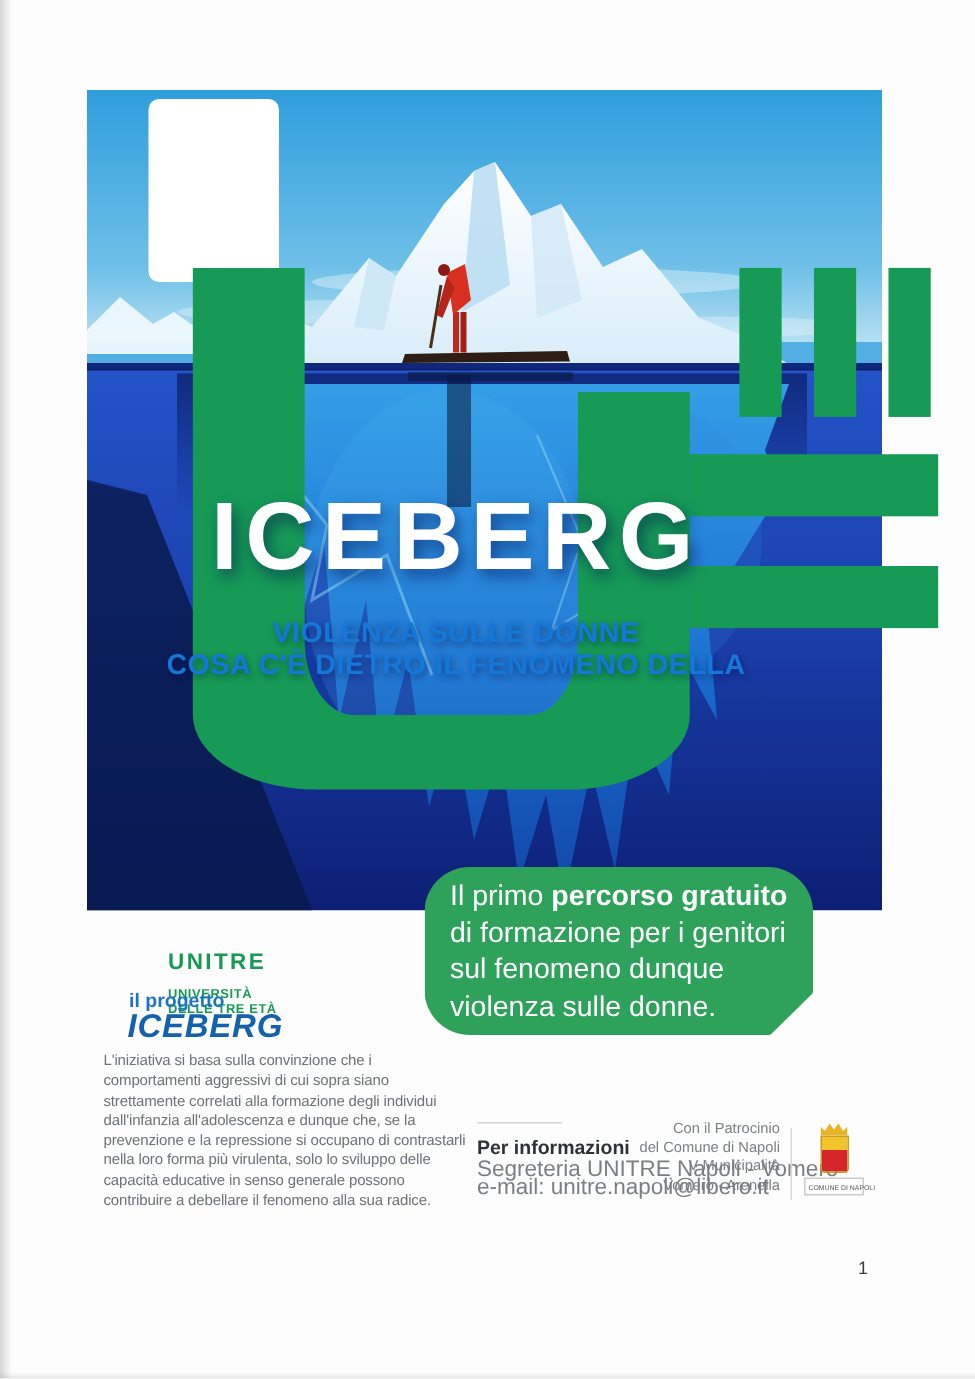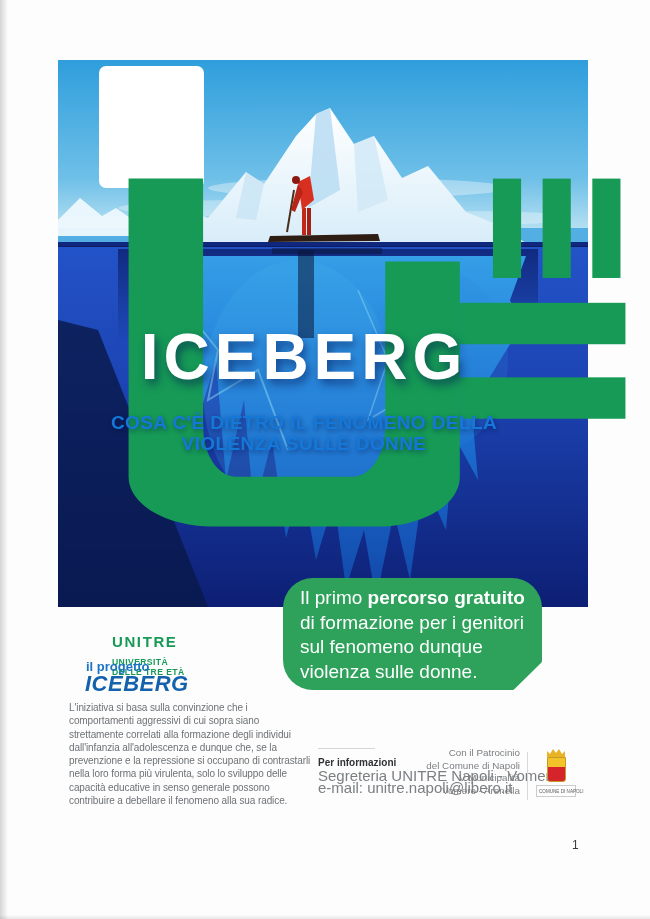--- a/index.html
+++ b/index.html
@@ -8,21 +8,21 @@
   .edge-left{position:absolute;left:0;top:0;width:8px;height:919px;
     background:linear-gradient(90deg,rgba(110,110,110,.28),rgba(255,255,255,0));}
   .edge-bottom{position:absolute;left:0;bottom:0;width:650px;height:4px;
     background:linear-gradient(0deg,rgba(120,120,120,.18),rgba(255,255,255,0));}
 
   
   .photo{position:absolute;left:58px;top:60px;width:530px;height:547px;}
   .photo svg{display:block;width:530px;height:547px;}
 
   
-  .logo-card{position:absolute;left:99px;top:66px;width:105px;height:122px;background:#ffffff;
+  .logo-card{position:absolute;left:99px;top:66px;width:87px;height:122px;background:#ffffff;
     border-radius:7px;box-sizing:border-box;padding:13px 0 0 13px;}
   .logo-mark{display:block;margin:0 0 7px 0;}
   .logo-name{font-size:15px;font-weight:700;letter-spacing:1.6px;color:#169a56;}
   .logo-tag{font-size:8.6px;font-weight:700;letter-spacing:.4px;line-height:10px;color:#169a56;margin-top:7px;}
 
   
   .hero-title{position:absolute;left:39px;top:320px;width:530px;text-align:center;
     font-size:64px;font-weight:700;letter-spacing:5px;color:#ffffff;
     text-shadow:3px 5px 10px rgba(0,15,80,.55);}
   .hero-sub{position:absolute;left:39px;top:412px;width:530px;text-align:center;
@@ -38,21 +38,21 @@
   
   .project-kicker{position:absolute;left:86px;top:659px;font-size:13px;font-weight:700;color:#1b74c4;}
   .project-title{position:absolute;left:85px;top:671px;font-size:22px;font-weight:700;font-style:italic;
     letter-spacing:.5px;color:#1462ae;}
   .project-body{position:absolute;left:69px;top:701px;width:243px;font-size:10px;line-height:13.3px;
     letter-spacing:-0.1px;color:#6e7276;}
 
   
   .contact-rule{position:absolute;left:318px;top:748px;width:57px;height:1px;background:#d6d6d6;}
   .contact{position:absolute;left:318px;top:757px;}
-  .contact-heading{font-size:10px;font-weight:700;color:#2f3234;margin-bottom:2px;}
+  .contact-heading{font-size:13px;font-weight:700;color:#2f3234;margin-bottom:2px;}
   .contact-line{font-size:15px;color:#7b7f82;line-height:12.3px;}
 
   .patronage{position:absolute;left:398px;top:747px;width:122px;text-align:right;
     font-size:9.8px;color:#7b7f82;line-height:12.6px;}
 
   .v-divider{position:absolute;left:527px;top:752px;width:1px;height:48px;background:#d8d8d8;}
 
   
   .crest{position:absolute;left:536px;top:749px;width:40px;text-align:center;}
   .crest-crown{display:block;margin:0 auto;}
@@ -149,22 +149,22 @@
       <div class="logo-name">UNITRE</div>
       <div class="logo-tag">
         <div>UNIVERSITÀ</div>
         <div>DELLE TRE ETÀ</div>
       </div>
     </div>
   </div>
 
   <div class="hero-title">ICEBERG</div>
   <div class="hero-sub">
+    <div>VIOLENZA SULLE DONNE</div>
     <div>COSA C'È DIETRO IL FENOMENO DELLA</div>
-    <div>VIOLENZA SULLE DONNE</div>
   </div>
 
   <div class="promo">
     <div><span>Il primo </span><b>percorso gratuito</b></div>
     <div>di formazione per i genitori</div>
     <div>sul fenomeno dunque</div>
     <div>violenza sulle donne.</div>
   </div>
 
   <div class="project-kicker">il progetto</div>

